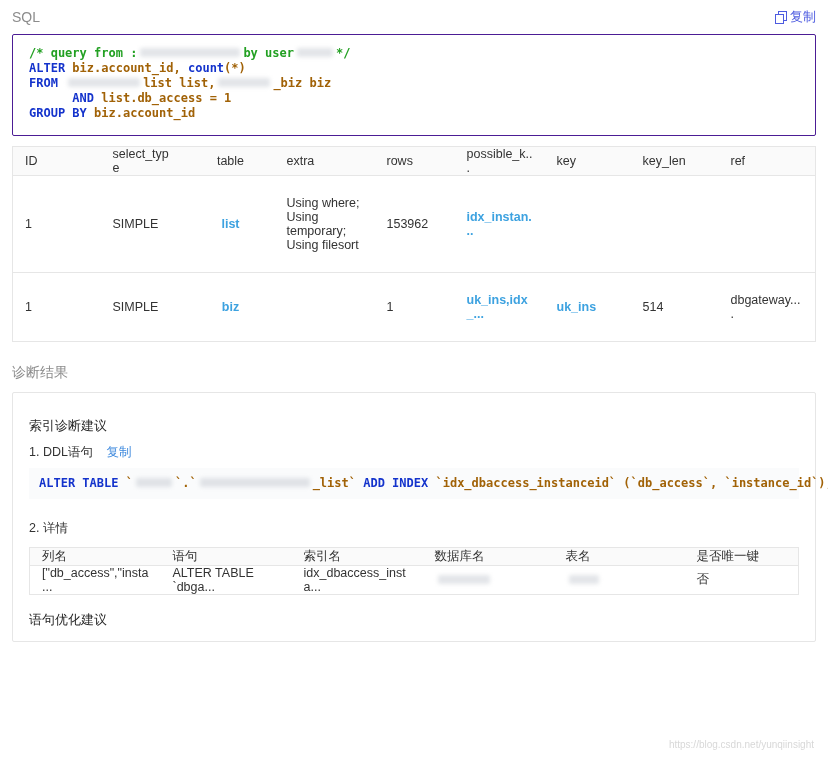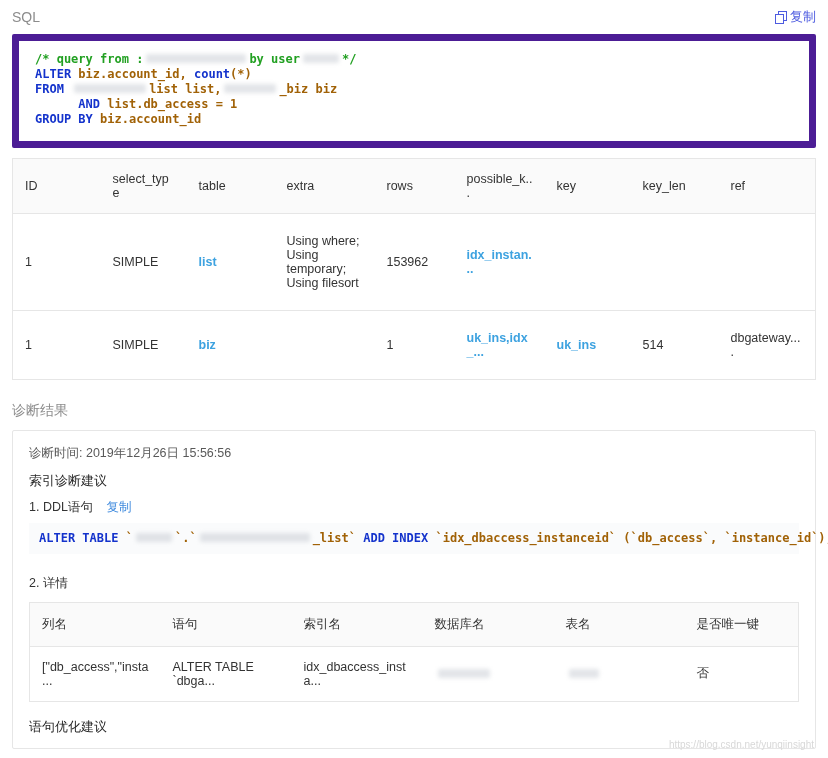--- a/index.html
+++ b/index.html
@@ -12,36 +12,36 @@
     overflow:hidden;
   }
   .row-between { display:flex; justify-content:space-between; align-items:center; }
   .section-title { color:#8c8c8c; font-size:14px; }
   .mt { margin-top:22px; }
   .copy-link { color:#4d5be0; font-size:13px; text-decoration:none; display:inline-flex; align-items:center; gap:4px; cursor:pointer; }
   .copy-icon { width:11px; height:12px; position:relative; display:inline-block; }
   .copy-icon::before { content:""; position:absolute; left:3px; top:0; width:7px; height:8px; border:1px solid currentColor; }
   .copy-icon::after  { content:""; position:absolute; left:0; top:3px; width:7px; height:8px; border:1px solid currentColor; background:#fff; }
 
-  .sql-box { border:7px solid #4c1d95; border-radius:2px; margin-top:8px; padding:11px 16px 13px; }
+  .sql-box { border:1px solid #4c1d95; border-radius:2px; margin-top:8px; padding:11px 16px 13px; }
   .code { font-family:"DejaVu Sans Mono","Liberation Mono",monospace; font-size:12px; font-weight:bold; line-height:1.26; color:#333; }
   .code-line { white-space:pre; }
   .tok-kw  { color:#1433cc; }
   .tok-com { color:#22a022; }
   .tok-txt { color:#a16207;text-align:center; }
   .blur { display:inline-block; height:9px; min-width:8px; background:#aeb4bf; opacity:.35; filter:blur(2px); border-radius:2px; margin:0 3px; vertical-align:baseline; }
 
   table.grid { width:100%; border-collapse:collapse; table-layout:fixed; margin-top:10px; border:1px solid #e6e6e6; font-size:12.5px; }
   .grid th { background:#fafafa; font-weight:normal; text-align:left; color:#333; }
-  .grid th, .grid td { border-bottom:1px solid #e6e6e6; padding:13px 12px; overflow:hidden; text-align:left; vertical-align:middle; word-wrap:break-word; }
+  .grid th, .grid td { border-bottom:1px solid #e6e6e6; padding:0 12px; overflow:hidden; text-align:left; vertical-align:middle; word-wrap:break-word; }
   .grid tr:last-child td { border-bottom:none; }
   .plan td { padding:20px 12px; }
   .plan th:nth-child(1), .plan td:nth-child(1) { width:88px; }
   .plan th:nth-child(2), .plan td:nth-child(2) { width:86px; }
-  .plan th:nth-child(3), .plan td:nth-child(3) { width:88px; }
+  .plan th:nth-child(3), .plan td:nth-child(3) { width:88px;text-align:center; }
   .plan th:nth-child(4), .plan td:nth-child(4) { width:100px; }
   .plan th:nth-child(5), .plan td:nth-child(5) { width:80px; }
   .plan th:nth-child(6), .plan td:nth-child(6) { width:90px; }
   .plan th:nth-child(7), .plan td:nth-child(7) { width:86px; }
   .plan th:nth-child(8), .plan td:nth-child(8) { width:88px; }
   .detail th:nth-child(-n+5), .detail td:nth-child(-n+5) { width:131px;margin-top:43px; }
   .cell-link { color:#3da2e0; font-weight:bold; cursor:pointer; }
 
   .diag-box { border:1px solid #e6e6e6; border-radius:2px; margin-top:10px; padding:14px 16px 12px; }
   .diag-time { color:#595959; font-size:12.5px; }
@@ -110,21 +110,20 @@
           <td><span class="cell-link">uk_ins</span></td>
           <td>514</td>
           <td>dbgateway....</td>
         </tr>
       </tbody>
     </table>
 
   <div class="section-title mt">诊断结果</div>
 
   <div class="diag-box">
-    <div class="diag-time">诊断时间: 2019年12月26日 15:56:56</div>
     <div class="bold-title">索引诊断建议</div>
 
     <div class="ddl-row">
       <span>1. DDL语句</span>
       <a class="copy-link2">复制</a>
     </div>
 
     <div class="ddl-code code">
         <div class="code-line"><span class="tok-kw">ALTER TABLE</span><span class="tok-txt"> `</span><span class="blur" style="width: 36px;"></span><span class="tok-txt">`.`</span><span class="blur" style="width: 110px;"></span><span class="tok-txt">_list` </span><span class="tok-kw">ADD INDEX</span><span class="tok-txt"> `idx_dbaccess_instanceid` (`db_access`, `instance_id`);</span></div>
       </div>

